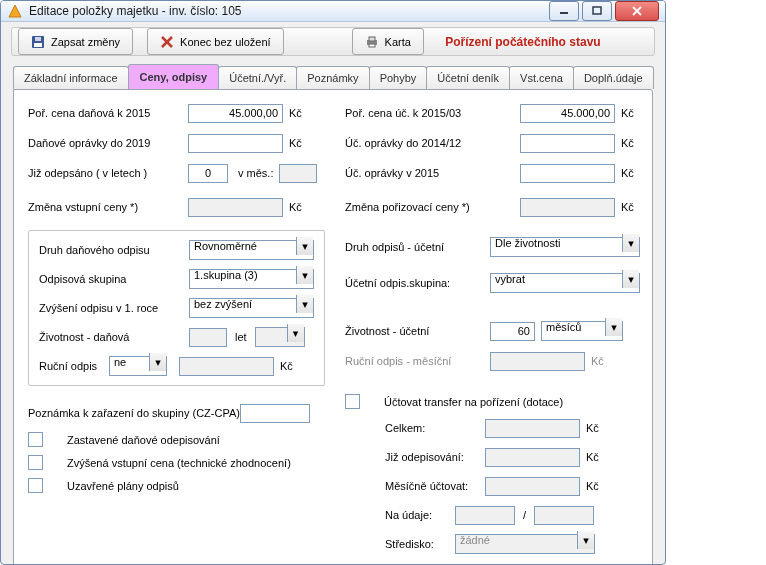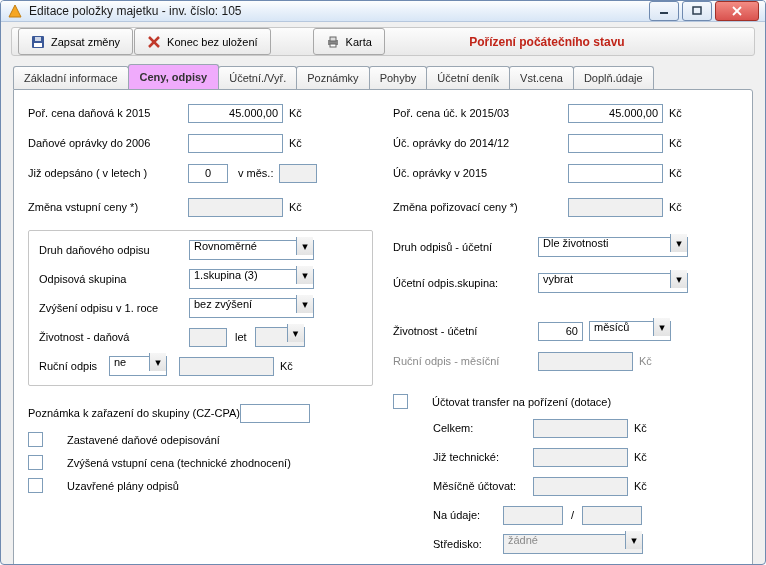--- a/index.html
+++ b/index.html
@@ -1,23 +1,23 @@
 <!DOCTYPE html>
 <html><head>
 <meta charset="utf-8">
 <style>
   html,body{margin:0;padding:0;font-family:"Segoe UI",Tahoma,Arial,sans-serif;font-size:11px;color:#000;background:#fff}
-  .window{width:766px;height:565px;box-sizing:border-box;border:1px solid #6f8ab0;background:#f0f0f0;border-radius:4px;overflow:hidden;display:flex;flex-direction:column}
+  .window{width:666px;height:565px;box-sizing:border-box;border:1px solid #6f8ab0;background:#f0f0f0;border-radius:4px;overflow:hidden;display:flex;flex-direction:column}
   .titlebar{height:28px;background:linear-gradient(to bottom,#fdfefe 0%,#ecf3fb 40%,#d8e6f6 100%);display:flex;align-items:center;padding:0 6px;border-bottom:1px solid #b6c7dd}
   .titlebar .app-icon{width:16px;height:16px;margin-right:6px}
   .titlebar .title-text{flex:1;font-size:12px;color:#1a1a1a}
   .win-btns{display:flex;gap:3px}
   .win-btn{width:28px;height:18px;border:1px solid #6f8ab0;border-radius:3px;background:linear-gradient(#f6f9fd,#dbe7f5);display:flex;align-items:center;justify-content:center;font-family:Arial;font-size:10px;line-height:1;color:#2c3e50}
   .win-btn.close{background:linear-gradient(#f38c84,#d9534f);border-color:#a03028;color:#fff;width:42px}
-  .toolbar{height:34px;background:linear-gradient(#fcfcfc,#e9e9e9);border:1px solid #c9c9c9;margin:5px 10px 0 10px;border-radius:3px;display:flex;align-items:center;padding:0 6px;gap:1px}
+  .toolbar{height:34px;background:linear-gradient(#fcfcfc,#e9e9e9);border:1px solid #c9c9c9;margin:5px 10px 0 10px;border-radius:3px;display:flex;align-items:center;padding:0 6px;gap:14px}
   .tbtn{height:25px;border:1px solid #a8a8a8;border-radius:3px;background:linear-gradient(#fdfdfd,#eaeaea);padding:0 12px;display:flex;align-items:center;gap:6px;font-size:11px;cursor:default}
   .tbtn .ic{width:14px;height:14px;display:inline-block}
   .red-title{flex:1;text-align:center;color:#c02418;font-weight:bold;font-size:12px;padding-right:40px}
   .tabs{display:flex;align-items:flex-end;padding:8px 12px 0 12px;gap:0}
   .tab{border:1px solid #9aa6b2;border-bottom:none;padding:5px 10px 5px 10px;background:linear-gradient(#fdfdfd,#ececec);font-size:11px;border-top-left-radius:3px;border-top-right-radius:3px;margin-right:-1px;position:relative;color:#333}
   .tab.active{background:#f0abfc;font-weight:bold;z-index:2;padding:6px 11px}
   .content{flex:1;margin:0 12px 12px 12px;border:1px solid #9aa6b2;background:#fff;border-radius:0 3px 3px 3px;padding:12px 14px;box-sizing:border-box;position:relative}
   .cols{display:flex;gap:20px}
   .col{flex:1;display:flex;flex-direction:column;gap:8px}
   .row{display:flex;align-items:center;min-height:22px}
@@ -118,21 +118,21 @@
 
       <div class="col">
 
         <div class="row">
           <span class="lbl">Poř. cena daňová k 2015</span>
           <input class="txt right" style="width: 95px;" value="45.000,00">
           <span class="unit">Kč</span>
         </div>
 
         <div class="row">
-          <span class="lbl">Daňové oprávky do 2006</span>
+          <span class="lbl">Daňové oprávky do 2019</span>
           <input class="txt right" style="width: 95px;" value="">
           <span class="unit">Kč</span>
         </div>
 
         <div class="row">
           <span class="lbl">Již odepsáno ( v letech )</span>
           <input class="txt" style="width: 40px; text-align: center;" value="0">
           <span style="margin:0 6px 0 10px">v měs.:</span>
           <input class="txt" style="width: 38px; background: rgb(240, 240, 240);" readonly="" value="">
         </div>
@@ -265,21 +265,21 @@
           <span>Účtovat transfer na pořízení (dotace)</span>
         </div>
 
         <div style="padding-left:40px;display:flex;flex-direction:column;gap:7px">
           <div class="row">
             <span style="flex:0 0 100px">Celkem:</span>
             <input class="txt right" style="width: 95px; background: rgb(240, 240, 240);" readonly="" value="">
             <span class="unit">Kč</span>
           </div>
           <div class="row">
-            <span style="flex:0 0 100px">Již technické:</span>
+            <span style="flex:0 0 100px">Již odepisování:</span>
             <input class="txt right" style="width: 95px; background: rgb(240, 240, 240);" readonly="" value="">
             <span class="unit">Kč</span>
           </div>
           <div class="row">
             <span style="flex:0 0 100px">Měsíčně účtovat:</span>
             <input class="txt right" style="width: 95px; background: rgb(240, 240, 240);" readonly="" value="">
             <span class="unit">Kč</span>
           </div>
           <div class="row">
             <span style="flex:0 0 70px">Na údaje:</span>

